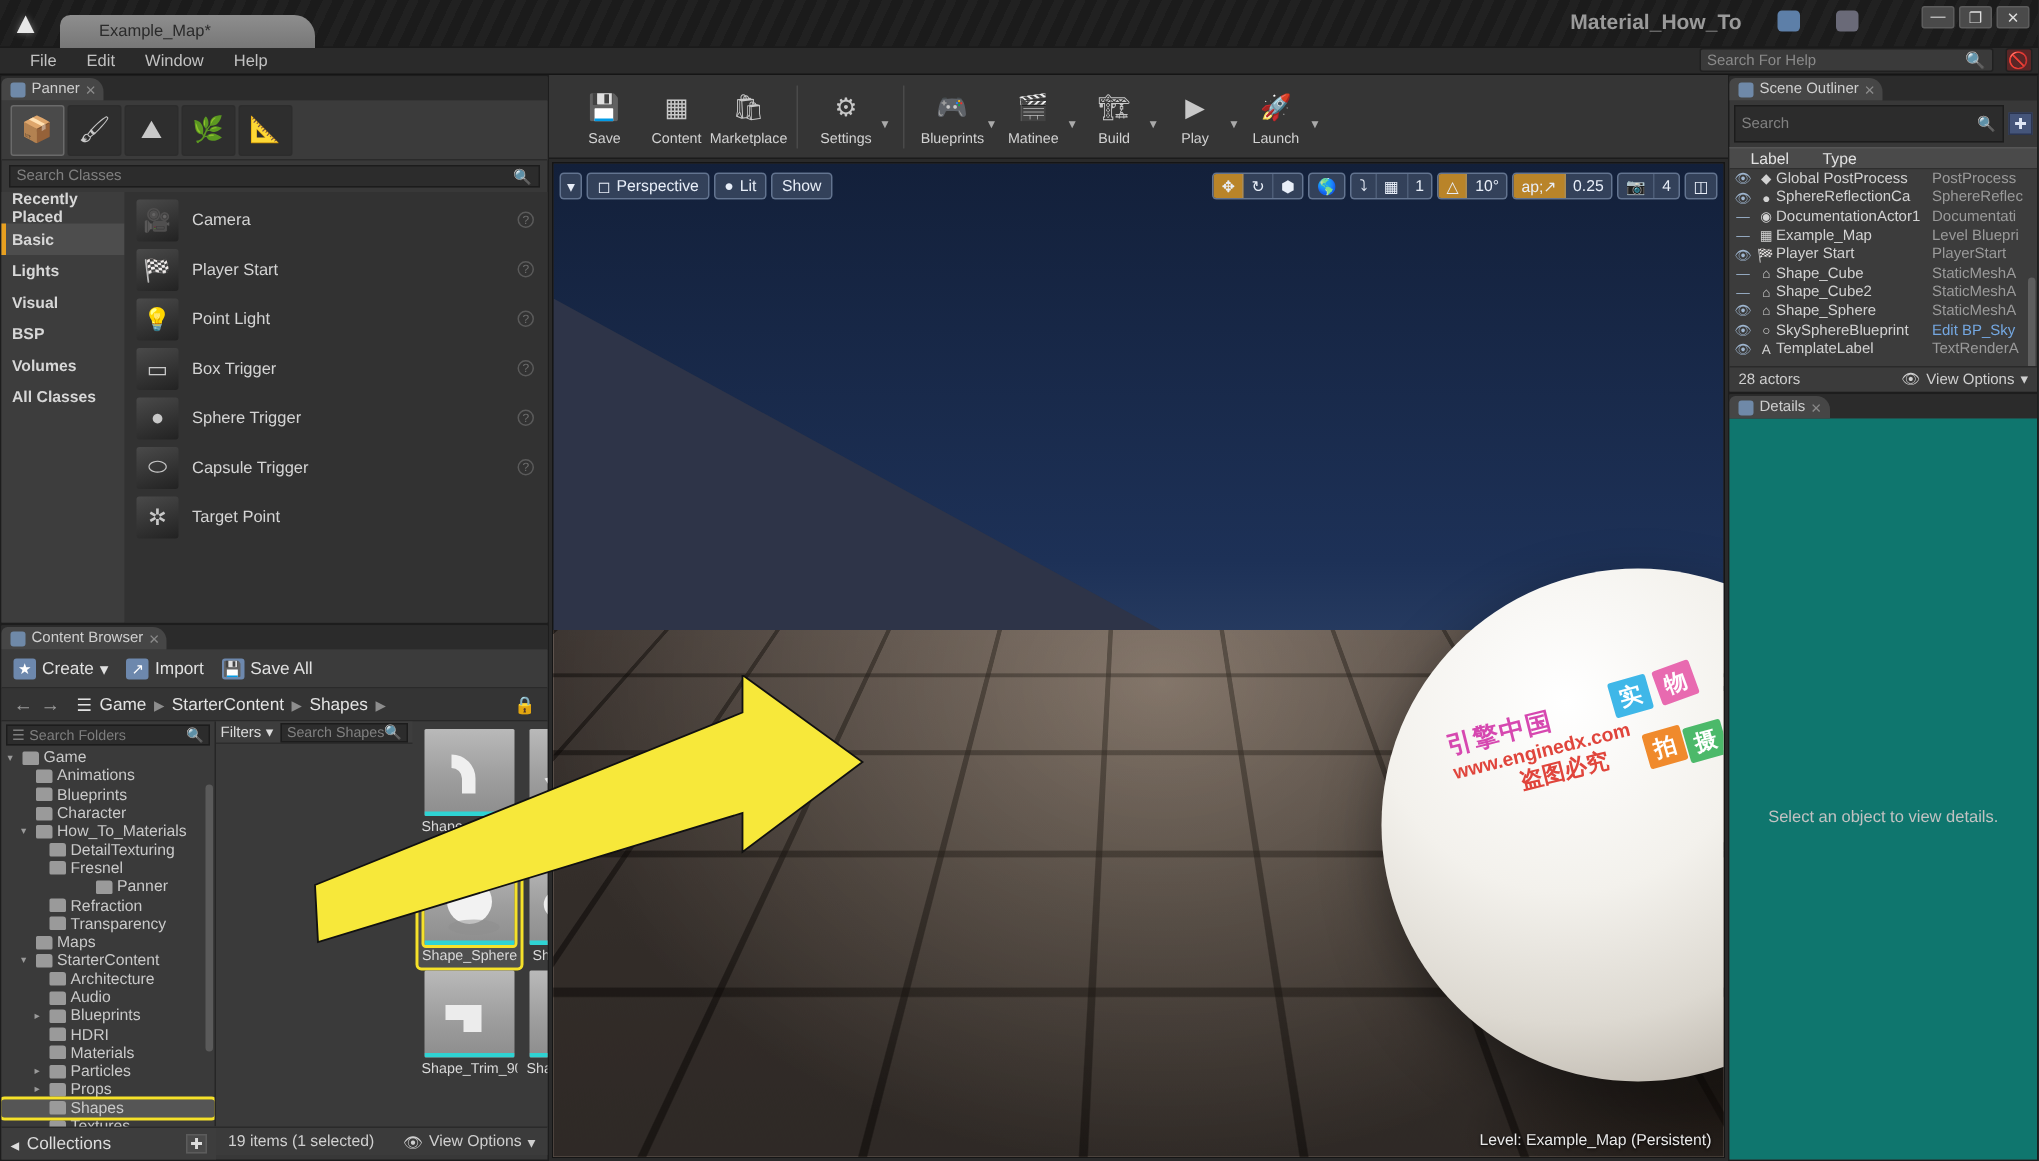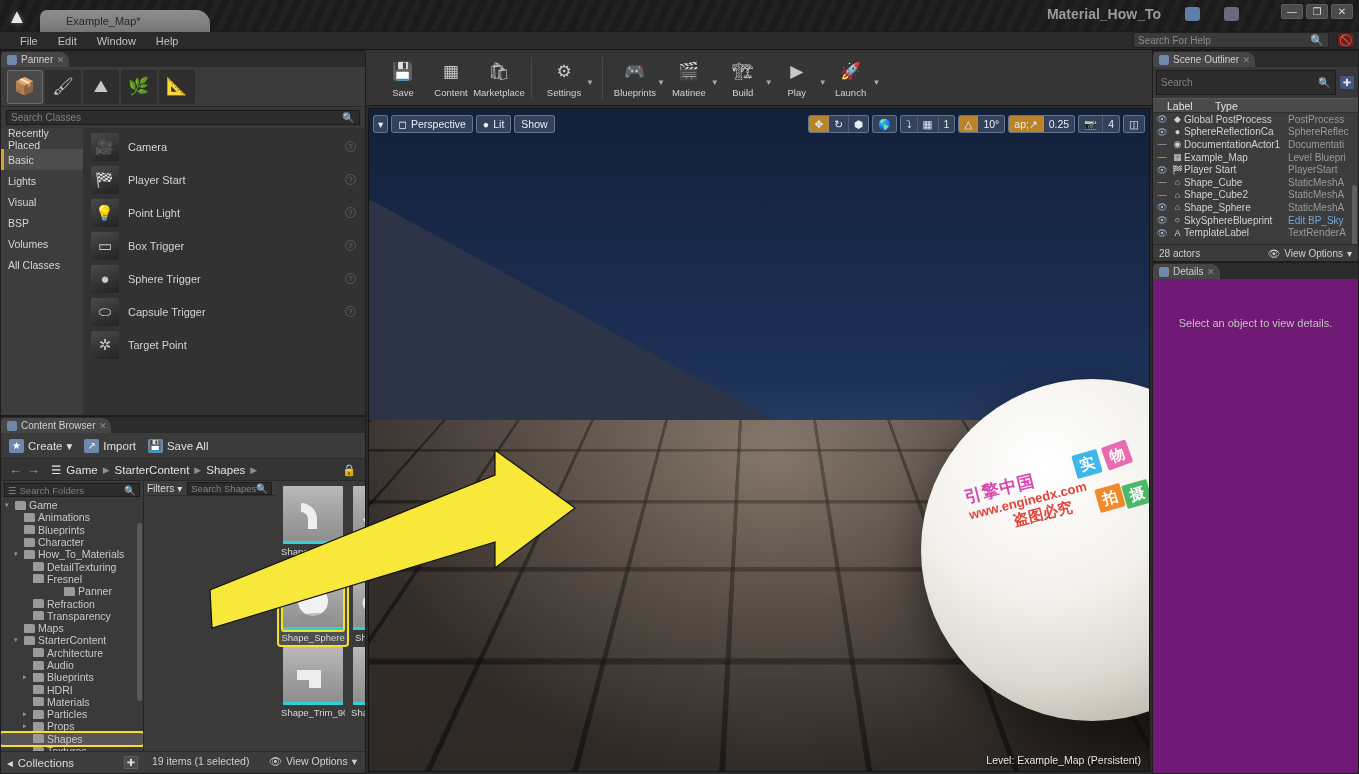--- a/index.html
+++ b/index.html
@@ -88,21 +88,21 @@
   .mode-ico { width:36px;height:34px; border:1px solid #2c2c2c; border-radius:2px;
               display:flex;align-items:center;justify-content:center; font-size:17px;
               background:#2e2e2e;}
   .mode-ico.sel { background:#4a4a4a; border-color:#6a6a6a;}
   .search-row { height:15px; margin:3px 5px; background:#2c2c2c; border:1px solid #1c1c1c;
                 display:flex; align-items:center; padding:0 4px; color:#808080; font-size:10px;}
   .search-row .mag{ margin-left:auto; color:#c0c0c0;}
   .modes-body { flex:1; display:flex; min-height:0; }
   .cats { width:82px; background:#3d3d3d; display:flex; flex-direction:column;}
   .cat { height:21px; display:flex;align-items:center; padding-left:7px; font-size:10.5px; color:#d7d7d7;
-         font-weight:normal;}
+         font-weight:bold;}
   .cat.sel { background:#4d4d4d; border-left:3px solid #e8a020; padding-left:4px;}
   .plist { flex:1; background:#323232; display:flex; flex-direction:column; padding-top:2px;}
   .pitem { height:33px; display:flex; align-items:center; gap:9px; padding:0 8px; position:relative;}
   .pthumb { width:28px;height:28px; border-radius:2px;
             background: linear-gradient(160deg,#4a4a4a,#222); display:flex;align-items:center;justify-content:center;
             font-size:15px;}
   .plabel { font-size:11px; color:#d4d4d4;}
   .phelp { position:absolute; right:9px; width:11px;height:11px;border-radius:50%;
            border:1px solid #5a5a5a; color:#6e6e6e; font-size:8px; display:flex;align-items:center;justify-content:center;}
 
@@ -221,21 +221,21 @@
   .so-rows { flex:1; overflow:hidden; position:relative; background:#3c3c3c;}
   .so-row { height:12.6px; display:flex; align-items:center; font-size:10px; color:#d2d2d2; white-space:nowrap;}
   .so-eye { width:18px; text-align:center; color:#9fb6d0; font-size:9px;}
   .so-ico { width:13px; display:flex; align-items:center; justify-content:center; font-size:9px;}
   .so-lab { width:104px; overflow:hidden;}
   .so-type { flex:1; color:#9a9a9a; overflow:hidden;}
   .so-type.link { color:#74a7e0;}
   .so-scroll{position:absolute; right:1px; top:72px; width:5px;height:68px;background:#5e5e5e;border-radius:3px;}
   .so-foot { height:17px; background:#3b3b3b; border-top:1px solid #2a2a2a; display:flex;
              align-items:center; padding:0 6px; font-size:10px; color:#cfcfcf;}
-  .details-body { flex:1; background:#701a75; display:flex; align-items:flex-start; justify-content:center;
+  .details-body { flex:1; background:#0f766e; display:flex; align-items:center; justify-content:center;
                   padding-top:38px; font-size:11px; color:#c2c2c2;}
 </style>
 </head>
 <body>
 
 <div class="app">
 
   <div class="titlebar">
     <div class="ue-logo">▲</div>
     <div class="maptab">

